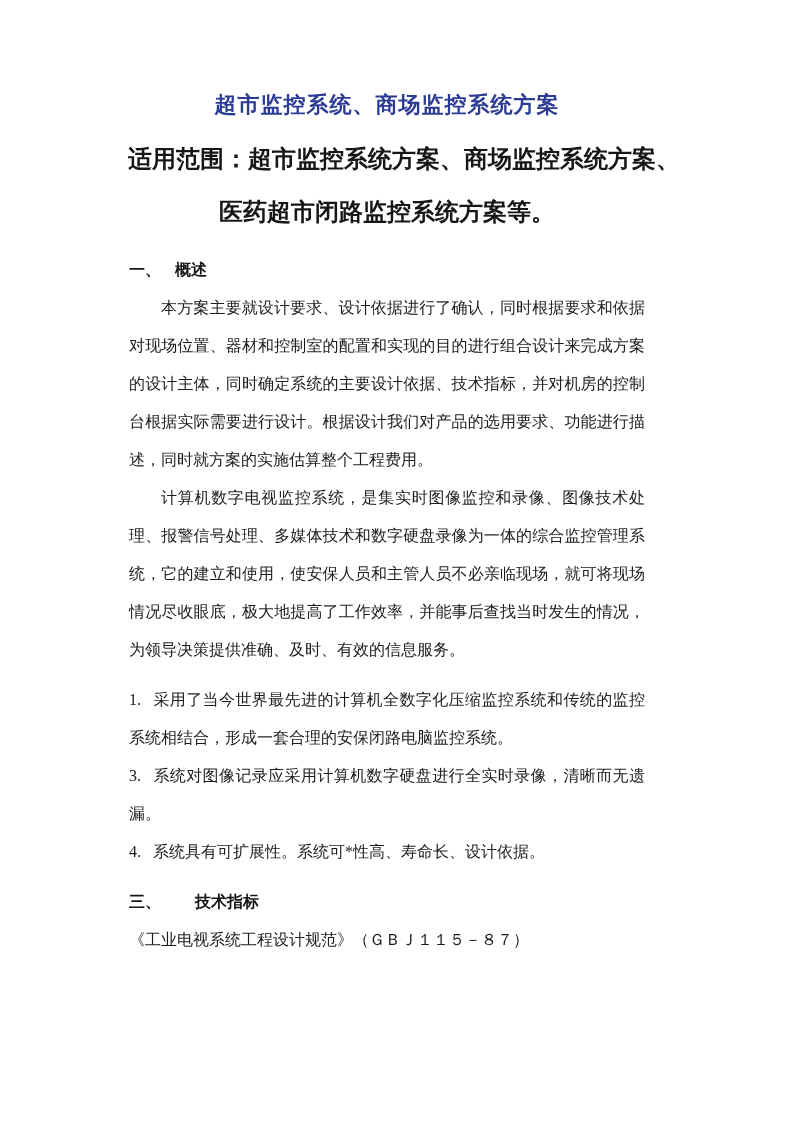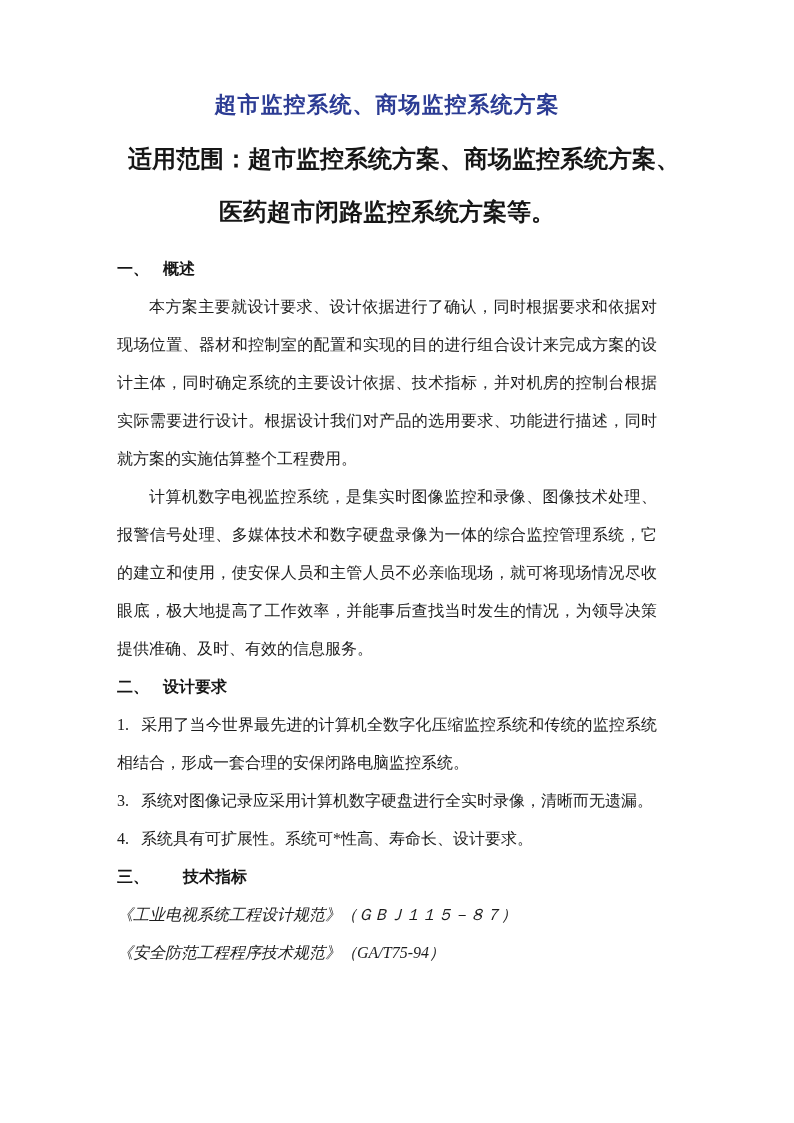--- a/index.html
+++ b/index.html
@@ -32,21 +32,21 @@
   }
   .doc-subtitle {
     margin: 11px;
     font-size: 24px;
     line-height: 53px;
     font-weight: 700;
     text-align: center;
     color: #161616;
   }
   .subtitle-line { display: block; white-space: nowrap; }
-  .section { margin: 0; }
+  .section { margin: 12px; }
   .section-heading {
     font-size: 16px;
     line-height: 38px;
     font-weight: 700;
     color: #161616;
   }
   .sec-num { margin-right: 14px; }
   .section--wide-gap .sec-num { margin-right: 34px; }
   .para {
     margin: 0;
@@ -58,21 +58,20 @@
   .list-item {
     font-size: 16px;
     line-height: 38px;
     text-align: justify;
   }
   .li-num { margin-right: 12px; }
   .ref {
     font-size: 16px;
     line-height: 38px;
     white-space: nowrap;
-    font-style: italic;
   }
 </style>
 </head>
 <body>
 
 <div class="page">
 
   <h1 class="doc-title">超市监控系统、商场监控系统方案</h1>
 
   <div class="doc-subtitle">
@@ -82,36 +81,32 @@
 
   <div class="section">
     <div class="section-heading">
       <span class="sec-num">一、</span><span class="sec-title">概述</span>
     </div>
     <p class="para">本方案主要就设计要求、设计依据进行了确认，同时根据要求和依据对现场位置、器材和控制室的配置和实现的目的进行组合设计来完成方案的设计主体，同时确定系统的主要设计依据、技术指标，并对机房的控制台根据实际需要进行设计。根据设计我们对产品的选用要求、功能进行描述，同时就方案的实施估算整个工程费用。</p>
     <p class="para">计算机数字电视监控系统，是集实时图像监控和录像、图像技术处理、报警信号处理、多媒体技术和数字硬盘录像为一体的综合监控管理系统，它的建立和使用，使安保人员和主管人员不必亲临现场，就可将现场情况尽收眼底，极大地提高了工作效率，并能事后查找当时发生的情况，为领导决策提供准确、及时、有效的信息服务。</p>
   </div>
 
   <div class="section">
-    <div class="section-heading">
-      <span class="sec-num">二、</span><span class="sec-title">设计要求</span>
-    </div>
 
     <div class="list-item">
       <span class="li-num">1.</span><span class="li-text">采用了当今世界最先进的计算机全数字化压缩监控系统和传统的监控系统相结合，形成一套合理的安保闭路电脑监控系统。</span>
     </div>
     <div class="list-item">
       <span class="li-num">3.</span><span class="li-text">系统对图像记录应采用计算机数字硬盘进行全实时录像，清晰而无遗漏。</span>
     </div>
     <div class="list-item">
-      <span class="li-num">4.</span><span class="li-text">系统具有可扩展性。系统可*性高、寿命长、设计要求。</span>
+      <span class="li-num">4.</span><span class="li-text">系统具有可扩展性。系统可*性高、寿命长、设计依据。</span>
     </div>
   </div>
 
   <div class="section section--wide-gap">
     <div class="section-heading">
       <span class="sec-num">三、</span><span class="sec-title">技术指标</span>
     </div>
     <div class="ref">《工业电视系统工程设计规范》（ＧＢＪ１１５－８７）</div>
-    <div class="ref">《安全防范工程程序技术规范》（GA/T75-94）</div>
   </div>
 
 </div>
 
 </body></html>

